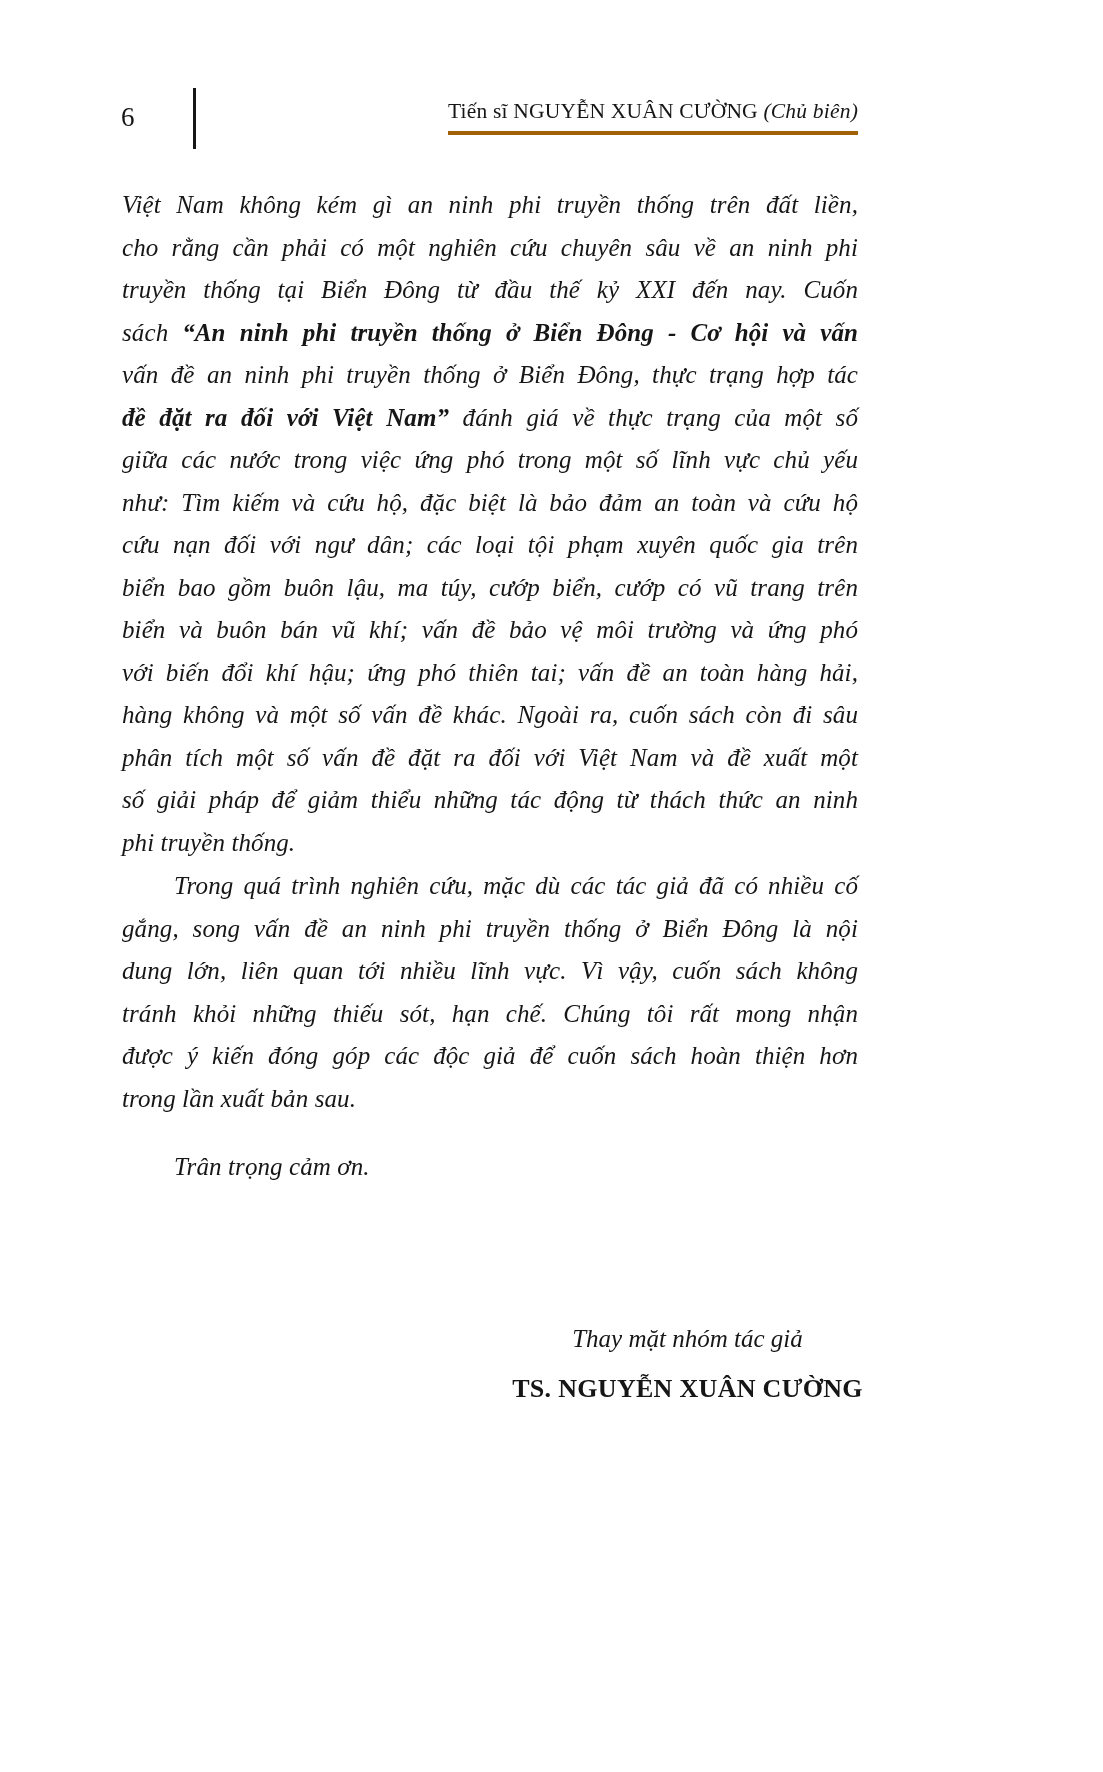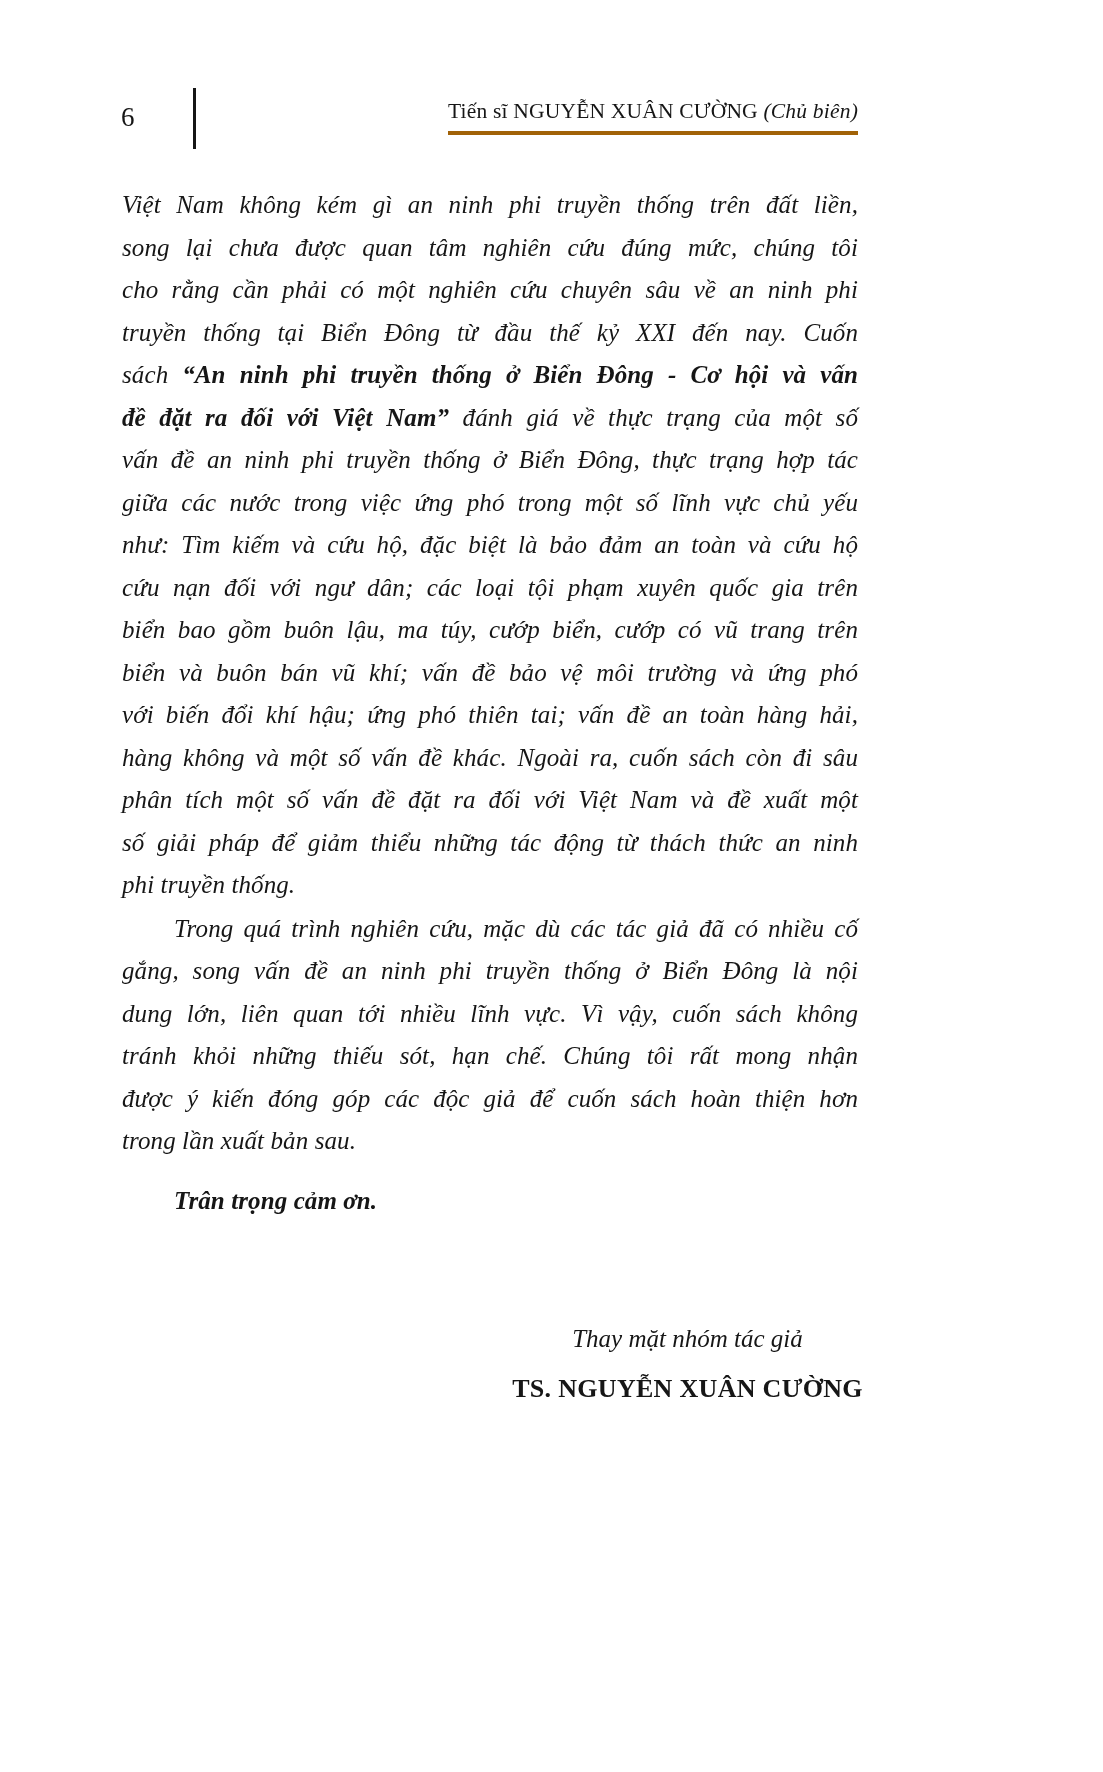--- a/index.html
+++ b/index.html
@@ -61,21 +61,21 @@
     text-align: justify;
     text-align-last: justify;
   }
   .line.last {
     text-align: justify;
     text-align-last: left;
   }
   .line.indent { text-indent: 52px; }
   .para { margin: 0; }
   .para + .para { margin-top: 1px; }
-  .para.thanks { margin-top: 17px; font-weight: bold; }
+  .para.thanks { margin-top: 26px; }
   b { font-weight: bold; }
 
   
   .signature {
     position: absolute;
     left: 455px;
     top: 1322px;
     width: 465px;
     text-align: center;
   }
@@ -98,26 +98,25 @@
 <div class="page">
 
   <div class="header-pagenum">6</div>
   <div class="header-bar"></div>
   <div class="header-title"><span>Tiến sĩ NGUYỄN XUÂN CƯỜNG </span><span class="t-italic">(Chủ biên)</span></div>
 
   <div class="body-text">
 
     <div class="para">
       <div class="line">Việt Nam không kém gì an ninh phi truyền thống trên đất liền,</div>
-      <div class="line">song lại chưa được quan tâm nghiên cứu đúng mức, chúng tôi</div>
       <div class="line">cho rằng cần phải có một nghiên cứu chuyên sâu về an ninh phi</div>
       <div class="line">truyền thống tại Biển Đông từ đầu thế kỷ XXI đến nay. Cuốn</div>
       <div class="line"><span>sách </span><b>“An ninh phi truyền thống ở Biển Đông - Cơ hội và vấn</b><span></span></div>
+      <div class="line">vấn đề an ninh phi truyền thống ở Biển Đông, thực trạng hợp tác</div>
       <div class="line"><span></span><b>đề đặt ra đối với Việt Nam”</b><span> đánh giá về thực trạng của một số</span></div>
-      <div class="line">vấn đề an ninh phi truyền thống ở Biển Đông, thực trạng hợp tác</div>
       <div class="line">giữa các nước trong việc ứng phó trong một số lĩnh vực chủ yếu</div>
       <div class="line">như: Tìm kiếm và cứu hộ, đặc biệt là bảo đảm an toàn và cứu hộ</div>
       <div class="line">cứu nạn đối với ngư dân; các loại tội phạm xuyên quốc gia trên</div>
       <div class="line">biển bao gồm buôn lậu, ma túy, cướp biển, cướp có vũ trang trên</div>
       <div class="line">biển và buôn bán vũ khí; vấn đề bảo vệ môi trường và ứng phó</div>
       <div class="line">với biến đổi khí hậu; ứng phó thiên tai; vấn đề an toàn hàng hải,</div>
       <div class="line">hàng không và một số vấn đề khác. Ngoài ra, cuốn sách còn đi sâu</div>
       <div class="line">phân tích một số vấn đề đặt ra đối với Việt Nam và đề xuất một</div>
       <div class="line">số giải pháp để giảm thiểu những tác động từ thách thức an ninh</div>
       <div class="line last">phi truyền thống.</div>

